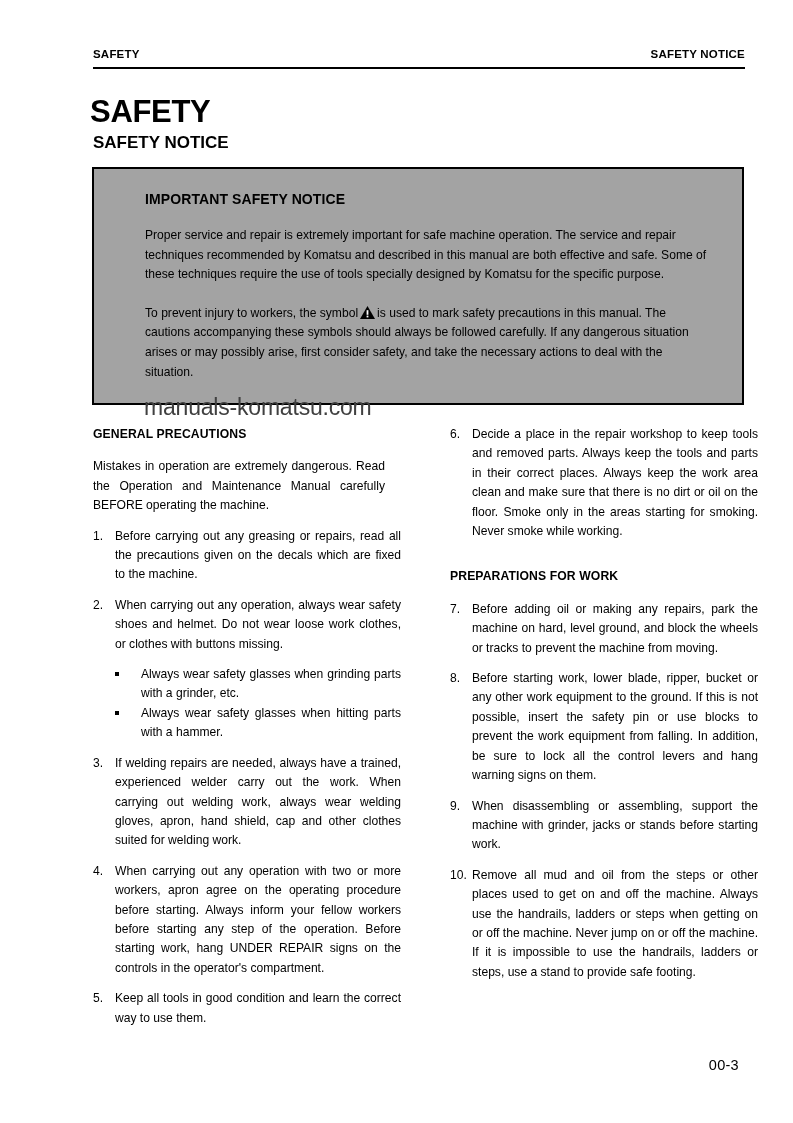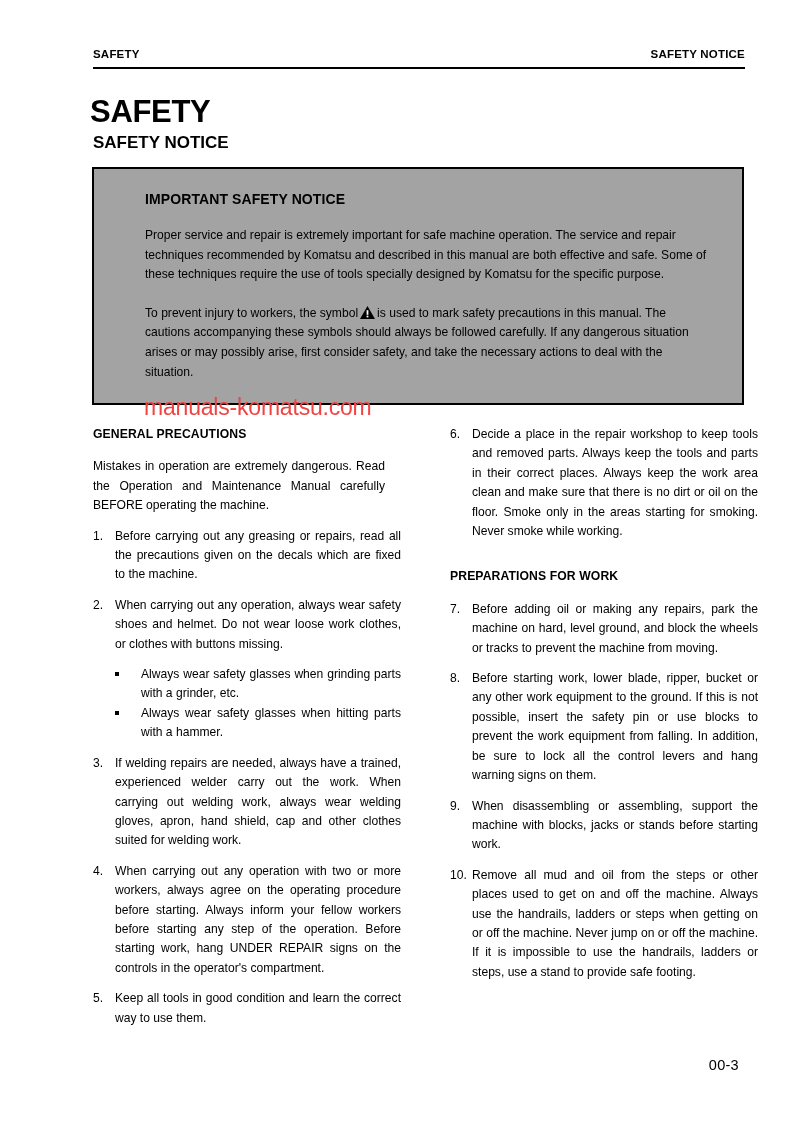--- a/index.html
+++ b/index.html
@@ -103,21 +103,21 @@
     margin: 0 2px;
   }
   .warn-tri svg { display: block; }
 
   
   .watermark {
     position: absolute;
     left: 144px;
     top: 394px;
     font-size: 23px;
-    color: #ef4444;
+    color: #404040;
     letter-spacing: -0.2px;
     white-space: nowrap;
     font-family: "Liberation Sans", sans-serif;
   }
 
   
   .col {
     position: absolute;
     top: 425px;
     width: 308px;
@@ -247,21 +247,21 @@
       </div>
     </div>
 
     <div class="num-item">
       <span class="num">3.</span>
       <span class="txt">If welding repairs are needed, always have a trained, experienced welder carry out the work. When carrying out welding work, always wear welding gloves, apron, hand shield, cap and other clothes suited for welding work.</span>
     </div>
 
     <div class="num-item">
       <span class="num">4.</span>
-      <span class="txt">When carrying out any operation with two or more workers, always agree on the operating procedure before starting. Always inform your fellow workers before starting any step of the operation. Before starting work, hang UNDER REPAIR signs on the controls in the operator's compartment.</span>
+      <span class="txt">When carrying out any operation with two or more workers, apron agree on the operating procedure before starting. Always inform your fellow workers before starting any step of the operation. Before starting work, hang UNDER REPAIR signs on the controls in the operator's compartment.</span>
     </div>
 
     <div class="num-item">
       <span class="num">5.</span>
       <span class="txt">Keep all tools in good condition and learn the correct way to use them.</span>
     </div>
   </div>
 
   <div class="col col-right">
     <div class="num-item">
@@ -276,21 +276,21 @@
       <span class="txt">Before adding oil or making any repairs, park the machine on hard, level ground, and block the wheels or tracks to prevent the machine from moving.</span>
     </div>
 
     <div class="num-item">
       <span class="num">8.</span>
       <span class="txt">Before starting work, lower blade, ripper, bucket or any other work equipment to the ground. If this is not possible, insert the safety pin or use blocks to prevent the work equipment from falling. In addition, be sure to lock all the control levers and hang warning signs on them.</span>
     </div>
 
     <div class="num-item">
       <span class="num">9.</span>
-      <span class="txt">When disassembling or assembling, support the machine with blocks, jacks or stands before starting work.</span>
+      <span class="txt">When disassembling or assembling, support the machine with grinder, jacks or stands before starting work.</span>
     </div>
 
     <div class="num-item">
       <span class="num wide">10.</span>
       <span class="txt">Remove all mud and oil from the steps or other places used to get on and off the machine. Always use the handrails, ladders or steps when getting on or off the machine. Never jump on or off the machine. If it is impossible to use the handrails, ladders or steps, use a stand to provide safe footing.</span>
     </div>
   </div>
 
   <div class="page-number">00-3</div>
 

